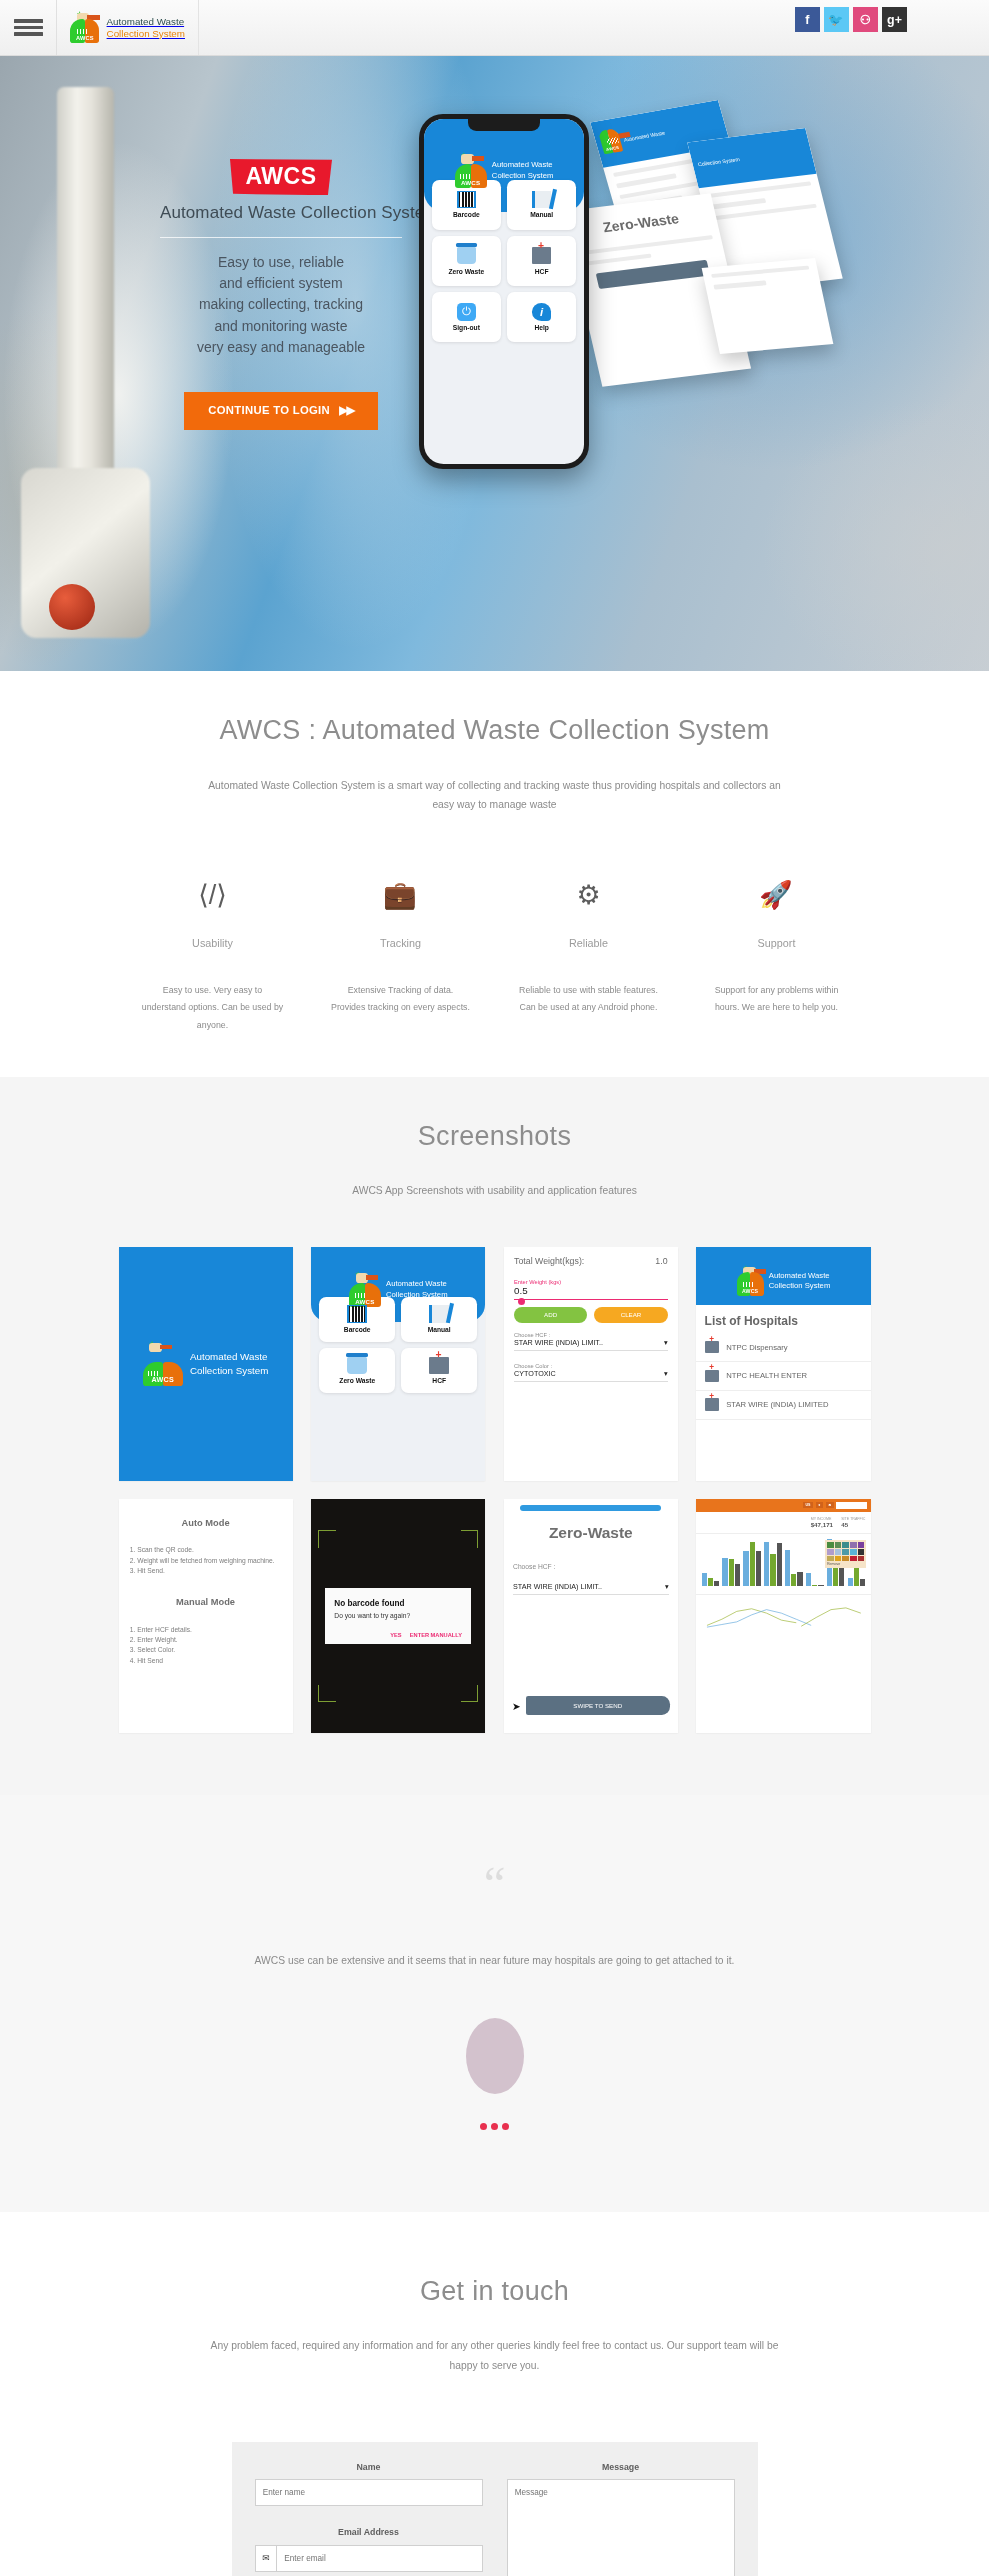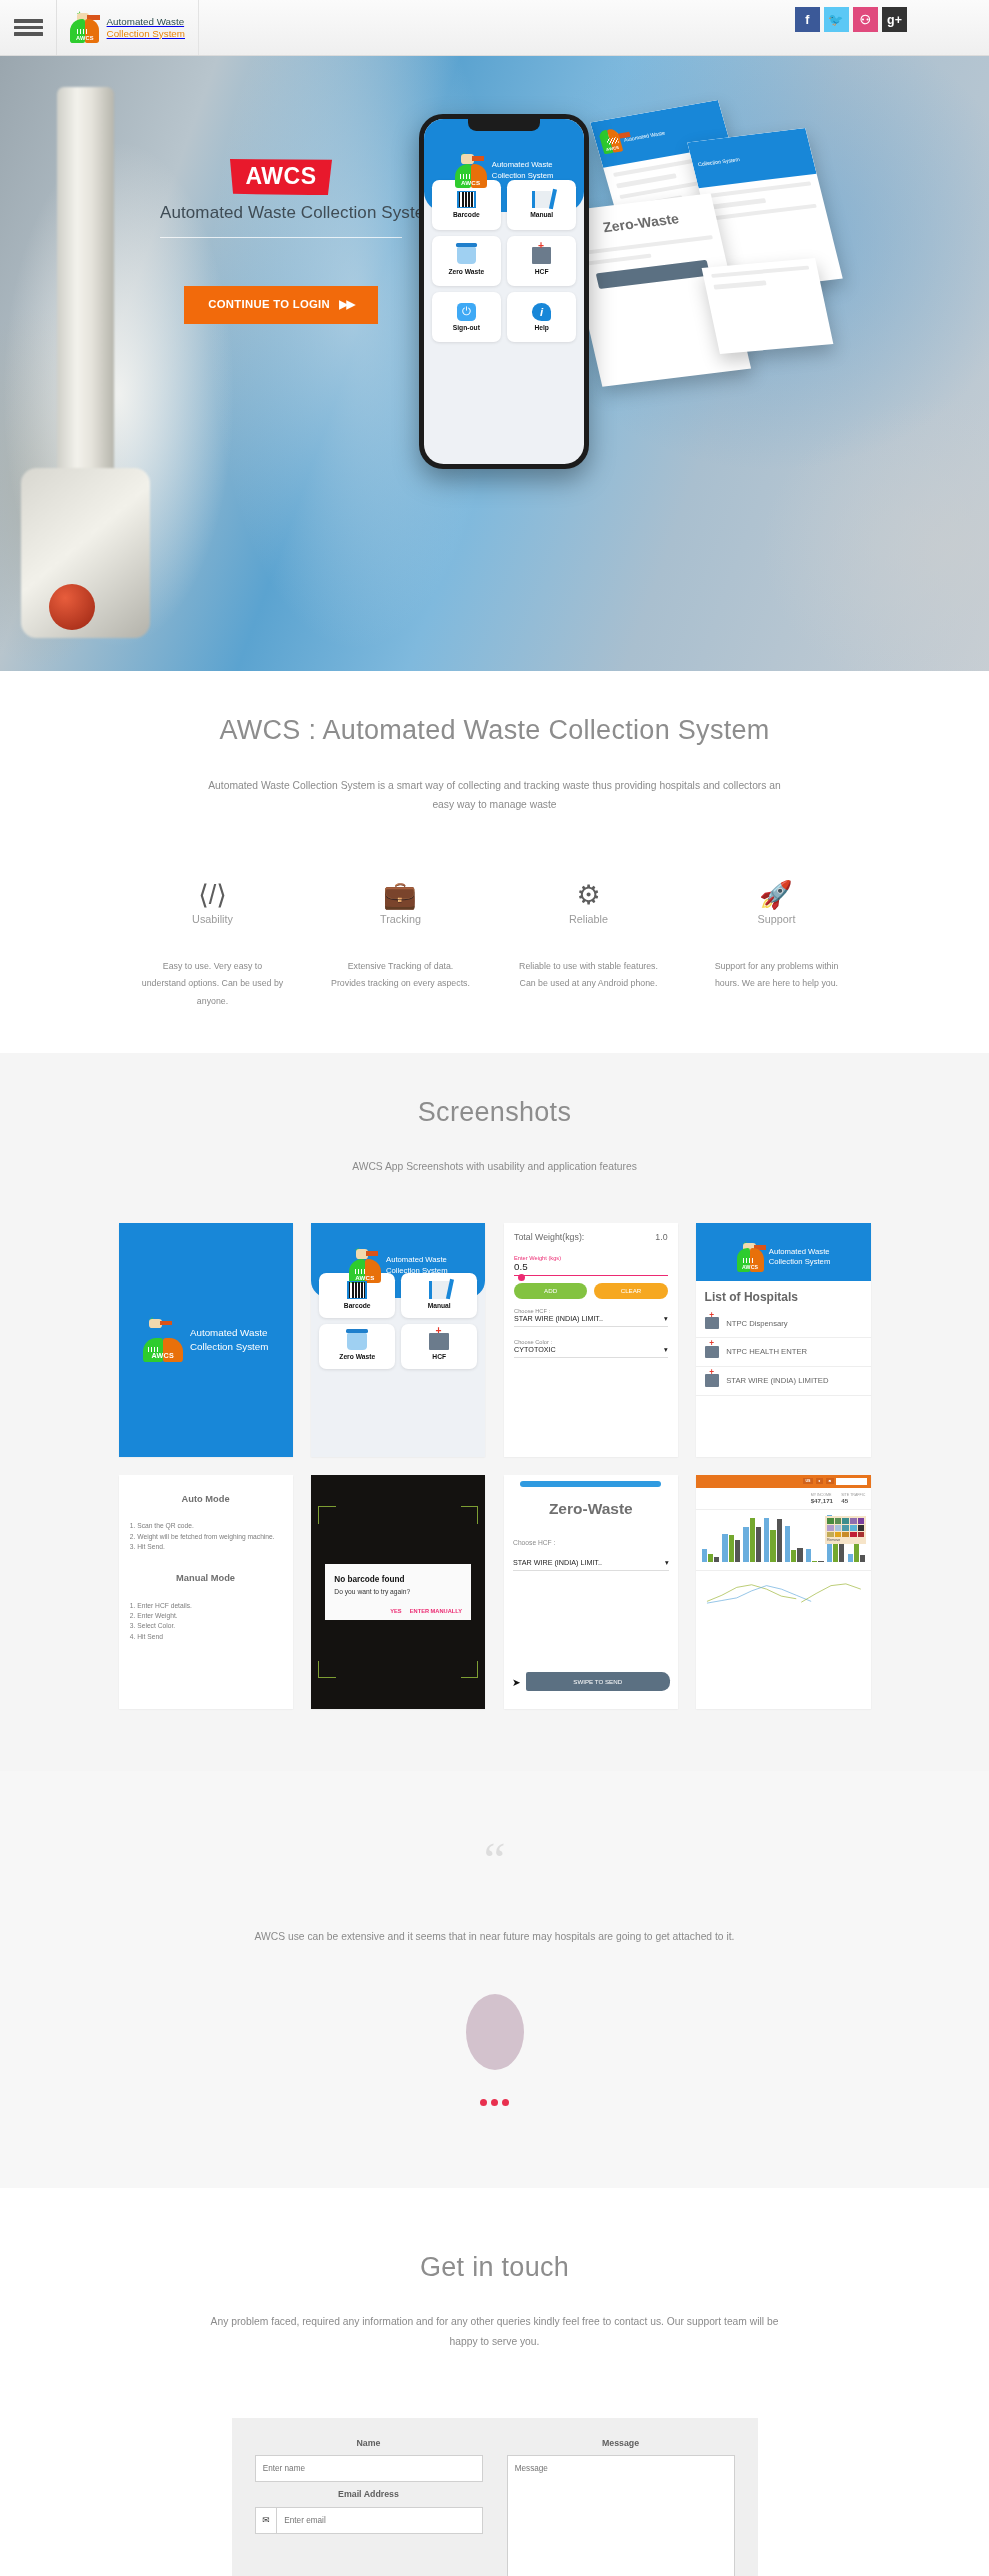--- a/index.html
+++ b/index.html
@@ -89,21 +89,21 @@
   .fc-line.s{width:46%;}
   .fc-zero{font-size:14px;font-weight:bold;color:#6b6b6b;text-align:center;padding:13.4px 3.1px 5.2px;}
   .fc-pill{margin:9.3px auto;width:74%;height:15.5px;background:#5b7082;border-radius:2.1px;}
   
   .sec{padding:42px 16px;}
   .wrap{width:752px;margin:0 auto;}
   .sec-title{font-size:27px;font-weight:300;color:#8d8d8d;text-align:center;line-height:1.32;letter-spacing:0.3px;}
   .sec-lead{font-size:10.3px;color:#8b8b8b;text-align:center;line-height:1.9;margin-top:27px;max-width:587px;margin-left:auto;margin-right:auto;}
   .feat-row{display:grid;grid-template-columns:repeat(4,1fr);margin-top:62px;text-align:center;}
   .feat-ico{font-size:27px;color:#5d5d5d;height:36px;line-height:36px;}
-  .feat-name{font-size:10.8px;color:#9b9b9b;}
+  .feat-name{font-size:10.8px;color:#9b9b9b;margin-top:24px;}
   .feat-desc{font-size:8.8px;color:#8b8b8b;line-height:2.0;margin-top:33px;padding:0 23px;}
   .grey{background:#f5f5f5;}
   
   .shots{display:grid;grid-template-columns:repeat(4,1fr);gap:18.5px;margin-top:46px;}
   .shot{background:#fff;height:234px;overflow:hidden;box-shadow:0 0.5px 1.5px rgba(0,0,0,.08);}
   .shot-splash{background:#1887d8;height:100%;display:flex;align-items:center;justify-content:center;gap:7.2px;}
   .shot-splash .awcs-bag{width:37px;height:41px;}
   .shot-splash .bagtxt{font-size:7.2px;}
   .shot-splash .st{color:#fff;font-size:9.8px;line-height:1.4;}
   .shot-home{height:100%;background:#eef1f5;}
@@ -219,20 +219,25 @@
 <div class="hero">
   <div class="hero-blur"></div>
   <div class="hero-cyl"></div>
   <div class="hero-cylbase"></div>
   <div class="hero-knob"></div>
 
   <div class="hero-copy">
     <div class="badge-awcs">AWCS</div>
     <div class="hero-title">Automated Waste Collection System</div>
     <div class="hero-rule"></div>
+    <div class="hero-sub" style="white-space:pre-line">Easy to use, reliable
+and efficient system
+making collecting, tracking
+and monitoring waste
+very easy and manageable</div>
     <button class="btn-login">
       <span>CONTINUE TO LOGIN</span><span class="arr">▶▶</span>
     </button>
   </div>
 
   <div class="fcard fc1">
     <div class="fc-blue">
       <div class="awcs-bag">
           <div class="bagstar"></div>
           <div class="bagknot"></div>
@@ -627,21 +632,21 @@
 
 <div class="sec" style="padding:62px 0 62px">
   <div class="wrap">
     <div class="sec-title">Get in touch</div>
     <div class="sec-lead">Any problem faced, required any information and for any other queries kindly feel free to contact us. Our support team will be happy to serve you.</div>
 
     <div class="form-box">
       <div>
         <div class="fl">Name</div>
         <input class="fld" placeholder="Enter name" style="">
-        <div class="fl" style="margin-top:7px">Email Address</div>
+        <div class="fl" style="margin-top:21px">Email Address</div>
         <div class="fld-row">
           <div class="addon">✉</div>
           <input class="fld" placeholder="Enter email" style="">
         </div>
         
         
       </div>
       <div>
         <div class="fl">Message</div>
         <textarea class="msg" placeholder="Message" style=""></textarea>

